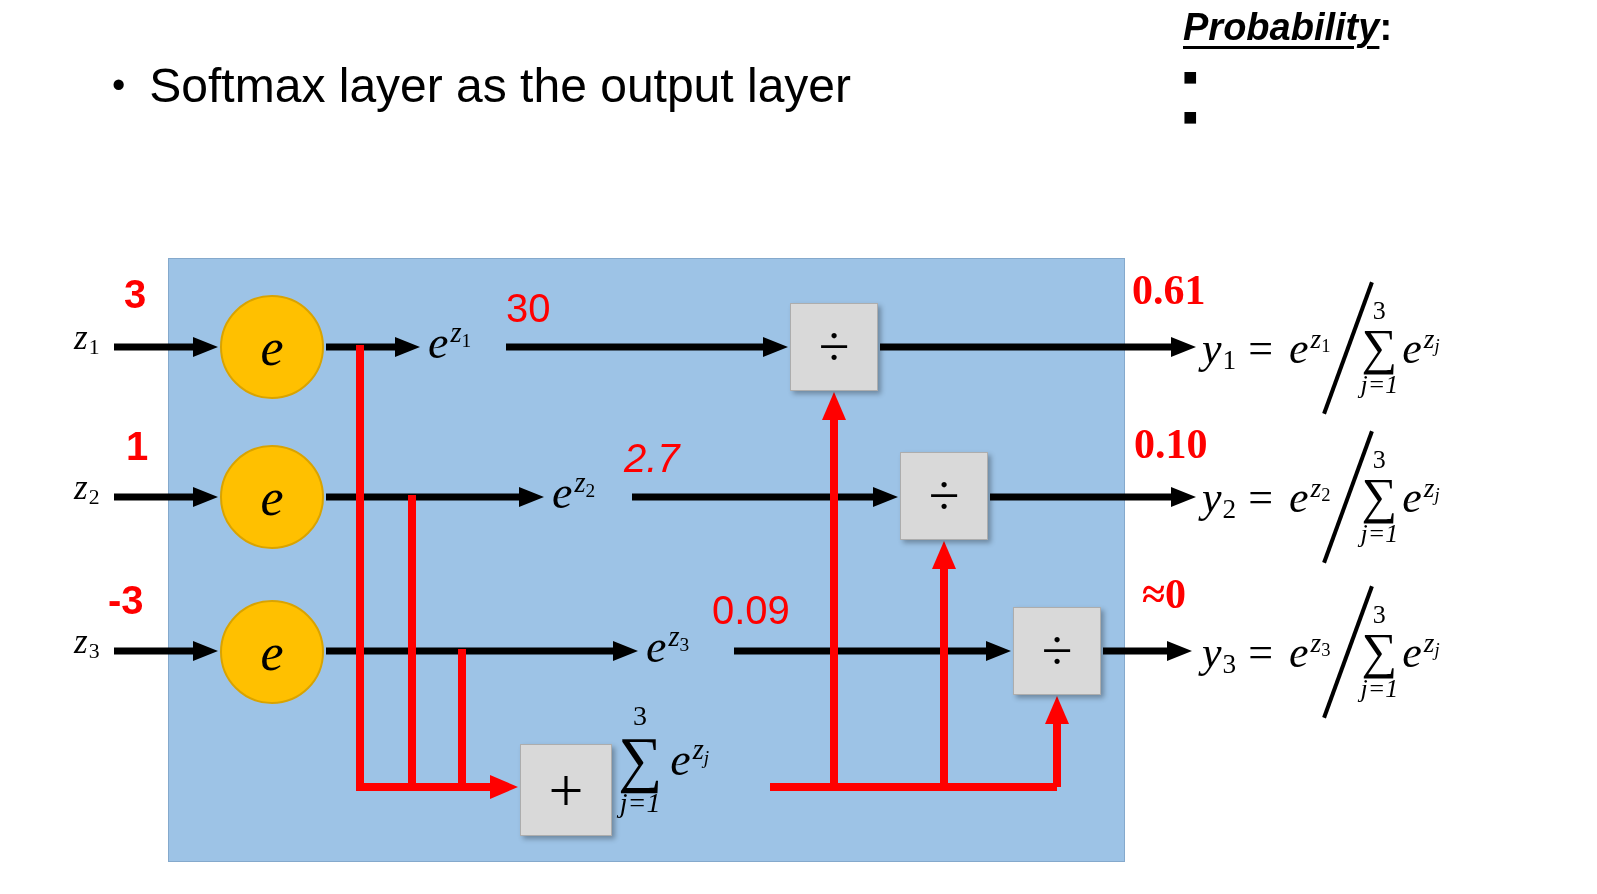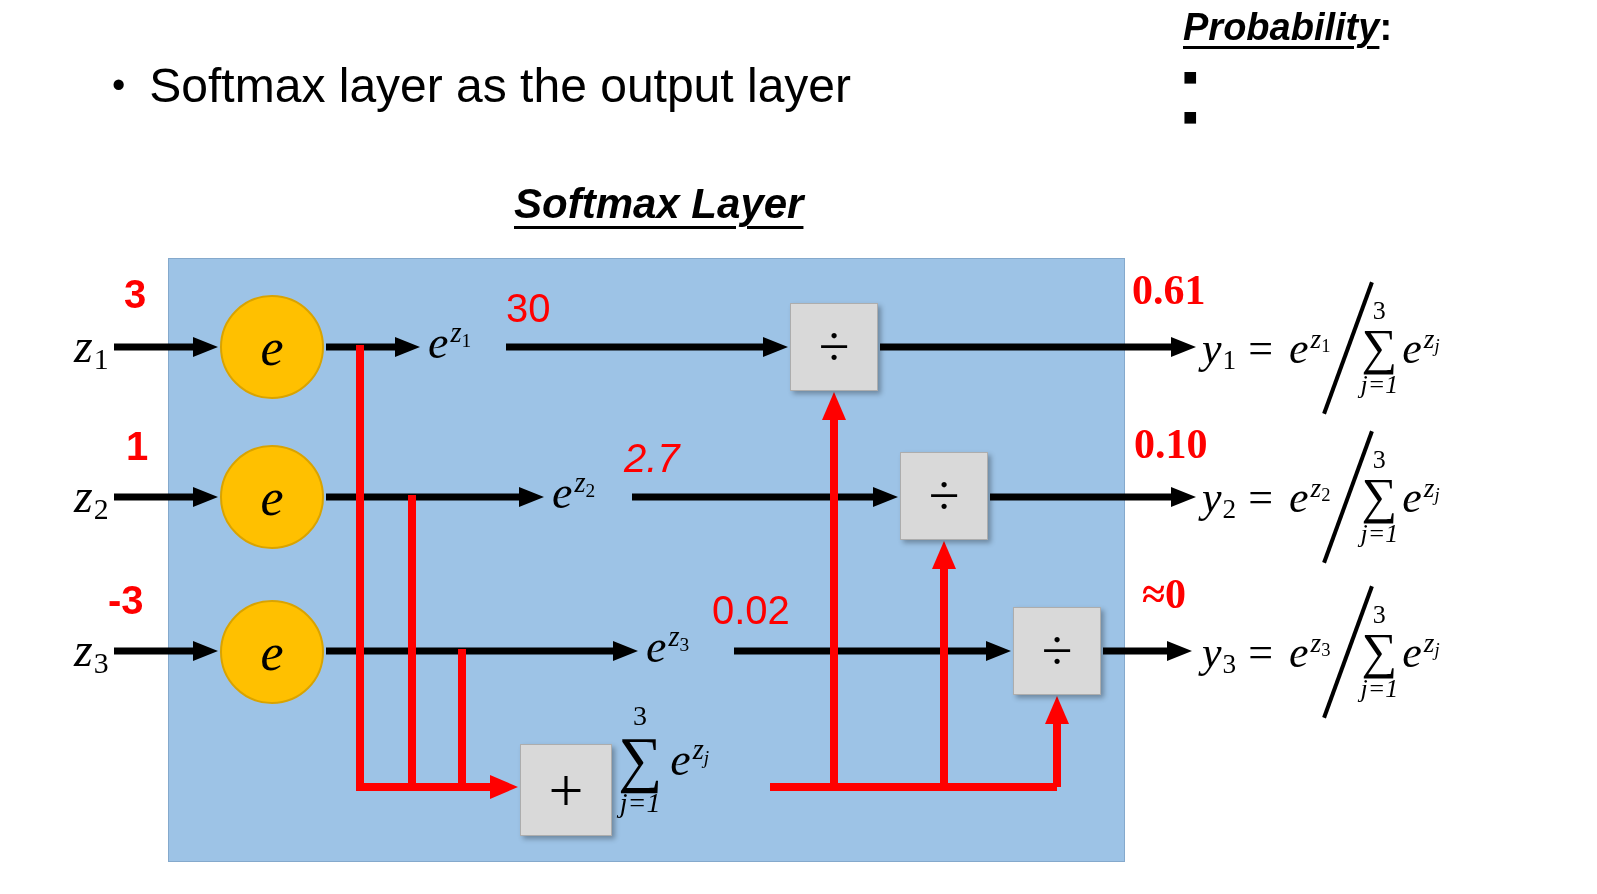--- a/index.html
+++ b/index.html
@@ -44,21 +44,21 @@
   .opbox { position:absolute; width:88px; height:88px; background:#D9D9D9; border:1px solid #ADADAD;
            box-shadow:3px 3px 5px rgba(0,0,0,0.30);
            display:flex; align-items:center; justify-content:center;
            font-family:"Liberation Serif", serif; font-size:56px; }
   .plusbox { width:92px; height:92px; font-size:62px; }
   .iv { font-style:italic; }
   .sub  { font-size:0.62em; position:relative; top:0.24em; margin-left:1px; }
   .sup  { font-size:0.62em; position:relative; top:-0.55em; margin-left:2px; white-space:nowrap; }
   .sub2 { font-size:0.68em; position:relative; top:0.22em; }
 
-  .zlabel { position:absolute; font-family:"Liberation Serif", serif; font-size:48px; }
+  .zlabel { position:absolute; font-family:"Liberation Serif", serif; font-size:35px; }
   .explabel { position:absolute; font-family:"Liberation Serif", serif; font-size:46px; white-space:nowrap; }
 
   
   .redval { position:absolute; color:#FF0000; white-space:nowrap; }
   .input-val { font-size:40px; font-weight:bold; }
   .exp-val { font-size:40px; }
   .out-val { font-size:42px; font-weight:bold; font-family:"Liberation Serif", serif; }
 
   
   .sigblock { display:inline-flex; flex-direction:column; align-items:center; line-height:1; }
@@ -94,21 +94,20 @@
       <span class="prob-title">Probability</span><span class="prob-colon">:</span>
     </div>
     <div class="prob-item">
       <span class="sq">■</span>
     </div>
     <div class="prob-item">
       <span class="sq">■</span>
     </div>
   </div>
 
-  <div class="dtitle">Softmax Layer</div>
 
   <div class="panel"></div>
 
   <svg class="wires" width="1597" height="894" viewBox="0 0 1597 894">
     <defs>
       <marker id="ah-black" markerWidth="26" markerHeight="22" refX="1" refY="10" orient="auto" markerUnits="userSpaceOnUse">
         <path d="M0,0 L25,10 L0,20 Z" fill="#000000"></path>
       </marker>
       <marker id="ah-red" markerWidth="30" markerHeight="26" refX="1" refY="12" orient="auto" markerUnits="userSpaceOnUse">
         <path d="M0,0 L28,12 L0,24 Z" fill="#FF0000"></path>
@@ -160,21 +159,21 @@
   <div class="enode" style="left:220px; top:600px;">
       <span class="e-glyph">e</span>
     </div>
 
   <div class="explabel" style="left:428px; top:316px;"><span class="iv">e</span><span class="sup"><span class="iv">z</span><span class="sub2">1</span></span></div>
   <div class="explabel" style="left:552px; top:466px;"><span class="iv">e</span><span class="sup"><span class="iv">z</span><span class="sub2">2</span></span></div>
   <div class="explabel" style="left:646px; top:620px;"><span class="iv">e</span><span class="sup"><span class="iv">z</span><span class="sub2">3</span></span></div>
 
   <div class="redval exp-val" style="left:506px; top:286px;">30</div>
   <div class="redval exp-val" style="left:624px; top:436px;font-style:italic;">2.7</div>
-  <div class="redval exp-val" style="left:712px; top:588px;">0.02</div>
+  <div class="redval exp-val" style="left:712px; top:588px;">0.09</div>
 
   <div class="opbox" style="left:790px; top:303px;">
       <span>÷</span>
     </div>
   <div class="opbox" style="left:900px; top:452px;">
       <span>÷</span>
     </div>
   <div class="opbox" style="left:1013px; top:607px;">
       <span>÷</span>
     </div>

